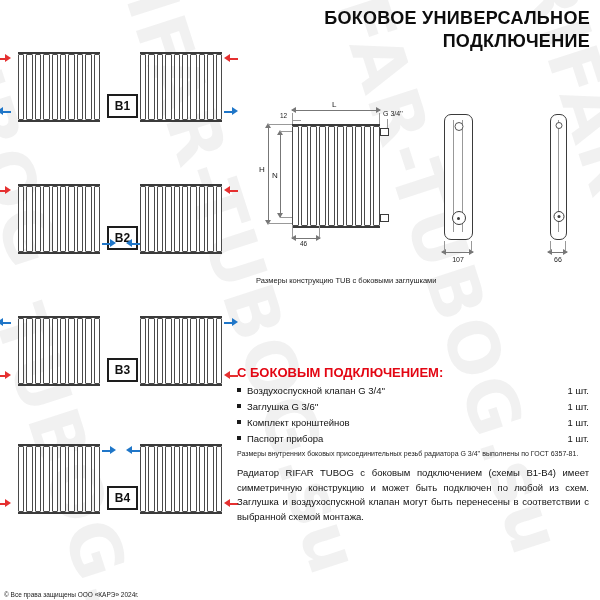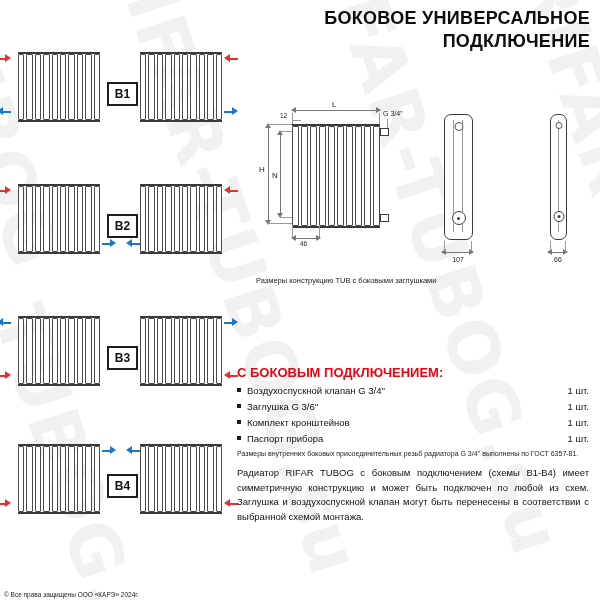--- a/index.html
+++ b/index.html
@@ -22,21 +22,21 @@
          font-size:18px;line-height:1.28;letter-spacing:0.3px;color:#0d0d0d;}
 
   
   .rad{position:absolute;display:flex;gap:2px;border-top:2px solid #3b3b3b;border-bottom:2px solid #3b3b3b;}
   .rad i{flex:1;border:1px solid #4a4a4a;background:rgba(255,255,255,0.9);border-radius:1px;}
 
   
   .schemes{position:absolute;left:6px;top:0;width:240px;height:600px;}
   .scheme-row{position:absolute;left:0;width:232px;height:78px;}
   .scheme-rad{top:6px;width:82px;height:66px;}
-  .scheme-label{position:absolute;left:101px;top:36px;width:27px;height:20px;border:2px solid #1d1d1d;
+  .scheme-label{position:absolute;left:101px;top:48px;width:27px;height:20px;border:2px solid #1d1d1d;
       background:#fff;display:flex;align-items:center;justify-content:center;
       font-weight:bold;font-size:12px;color:#111;}
   .arr{position:absolute;width:14px;height:9px;}
   .arr .tail{position:absolute;top:3.5px;width:9px;height:2px;background:currentColor;}
   .arr .head{position:absolute;top:0;width:0;height:0;border-top:4.5px solid transparent;border-bottom:4.5px solid transparent;}
   .arr.right .tail{left:0;}
   .arr.right .head{left:8px;border-left:6px solid currentColor;}
   .arr.left .tail{left:5px;}
   .arr.left .head{left:0;border-right:6px solid currentColor;}
 

